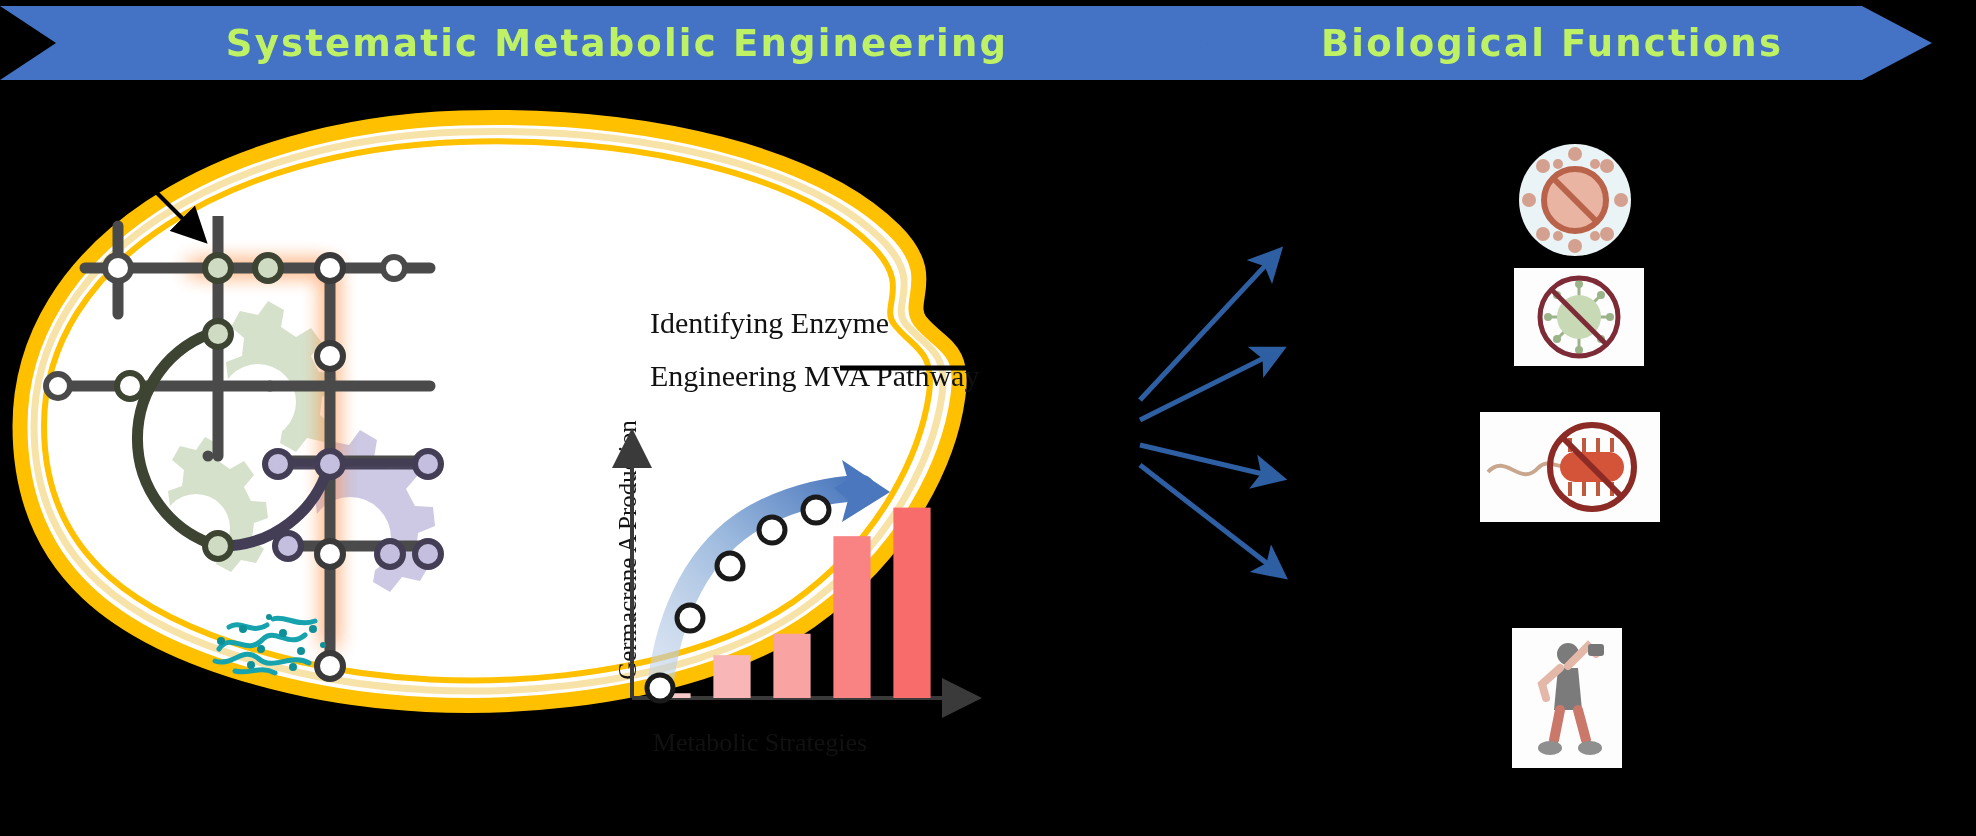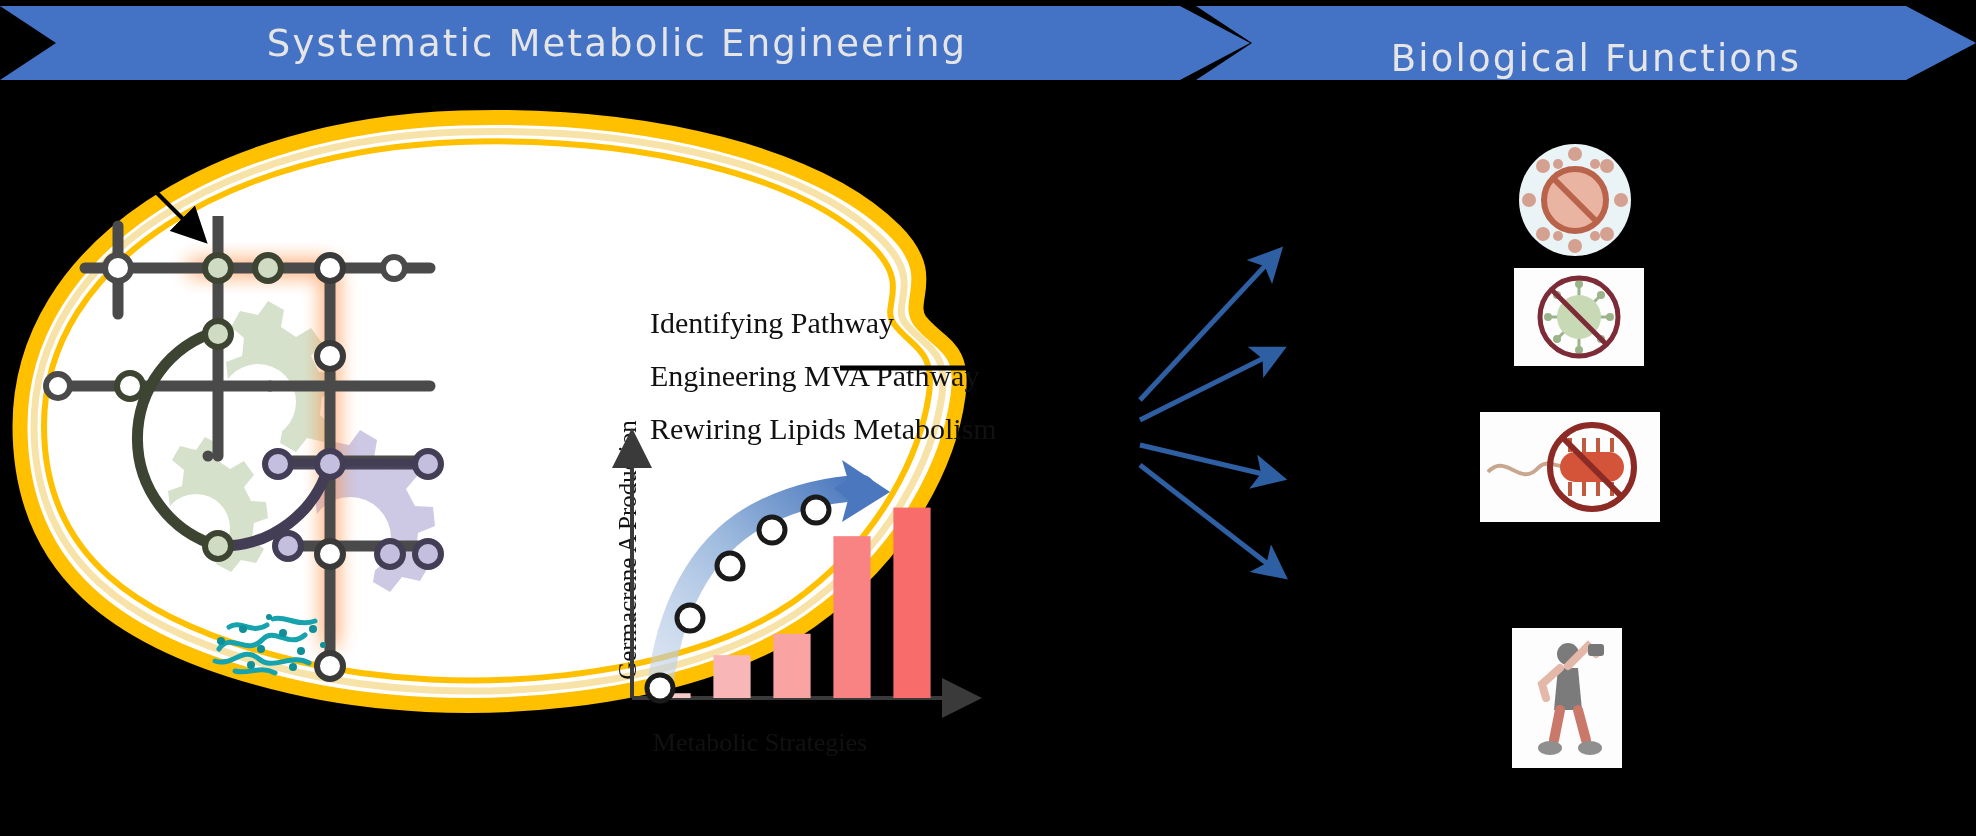--- a/index.html
+++ b/index.html
@@ -4,23 +4,23 @@
 <style>
   html,body{margin:0;padding:0;background:#000;}
   body{width:1976px;height:836px;overflow:hidden;font-family:"Liberation Serif",serif;}
   #stage{position:relative;width:1976px;height:836px;background:#000;}
 
   
   .banner-row{position:absolute;left:0;top:0;width:1976px;height:88px;}
   .chevron{position:absolute;top:6px;height:74px;background:#4472c4;display:flex;align-items:center;justify-content:center;}
   .chev-left{left:0;width:1250px;
     clip-path:polygon(0 0, 1180px 0, 1250px 50%, 1180px 100%, 0 100%, 56px 50%);}
-  .chev-right{left:1196px;width:780px;
-    clip-path:polygon(0 0, 710px 0, 780px 50%, 710px 100%, 0 100%, 56px 50%);align-items:flex-end;}
-  .banner-text{color:#e5e5e5;font-family:"DejaVu Sans",sans-serif;font-size:37px;font-weight:400;
+  .chev-right{left:1152px;width:780px;
+    clip-path:polygon(0 0, 710px 0, 780px 50%, 710px 100%, 0 100%, 56px 50%);}
+  .banner-text{color:#bef264;font-family:"DejaVu Sans",sans-serif;font-size:37px;font-weight:700;
     letter-spacing:2.2px;white-space:nowrap;}
   .chev-left .banner-text{transform:translateX(-8px);}
   .chev-right .banner-text{transform:translateX(10px);}
 
   
   .cell-wrap{position:absolute;left:-10px;top:96px;width:1010px;height:640px;}
   .cell-shape{position:absolute;inset:0;}
 
   
   .strategy-list{position:absolute;left:660px;top:200px;width:420px;}
@@ -186,23 +186,22 @@
         <circle cx="96" cy="50" r="4"></circle>
           <circle cx="108" cy="28" r="4"></circle>
         <circle cx="46" cy="64" r="4"></circle>
           <circle cx="88" cy="66" r="4"></circle>
         <circle cx="64" cy="16" r="3"></circle>
           <circle cx="118" cy="44" r="3"></circle>
       </g>
     </svg>
 
     <div class="strategy-list">
-      <div class="strategy-line">Identifying Pathway</div>
+      <div class="strategy-line">Identifying Enzyme</div>
       <div class="strategy-line">Engineering MVA Pathway</div>
-      <div class="strategy-line">Rewiring Lipids Metabolism</div>
     </div>
 
     <div class="chart">
       <div class="chart-ylabel">Germacrene A Production</div>
       <div class="chart-xlabel">Metabolic Strategies</div>
 
       <svg style="position:absolute;left:0;top:0;width:400px;height:300px;" viewBox="0 0 400 300">
         <defs>
           <marker id="axarrow" markerWidth="10" markerHeight="10" refX="5" refY="5" orient="auto">
             <path d="M0,0 L10,5 L0,10 z" fill="#3a3a3a"></path>

